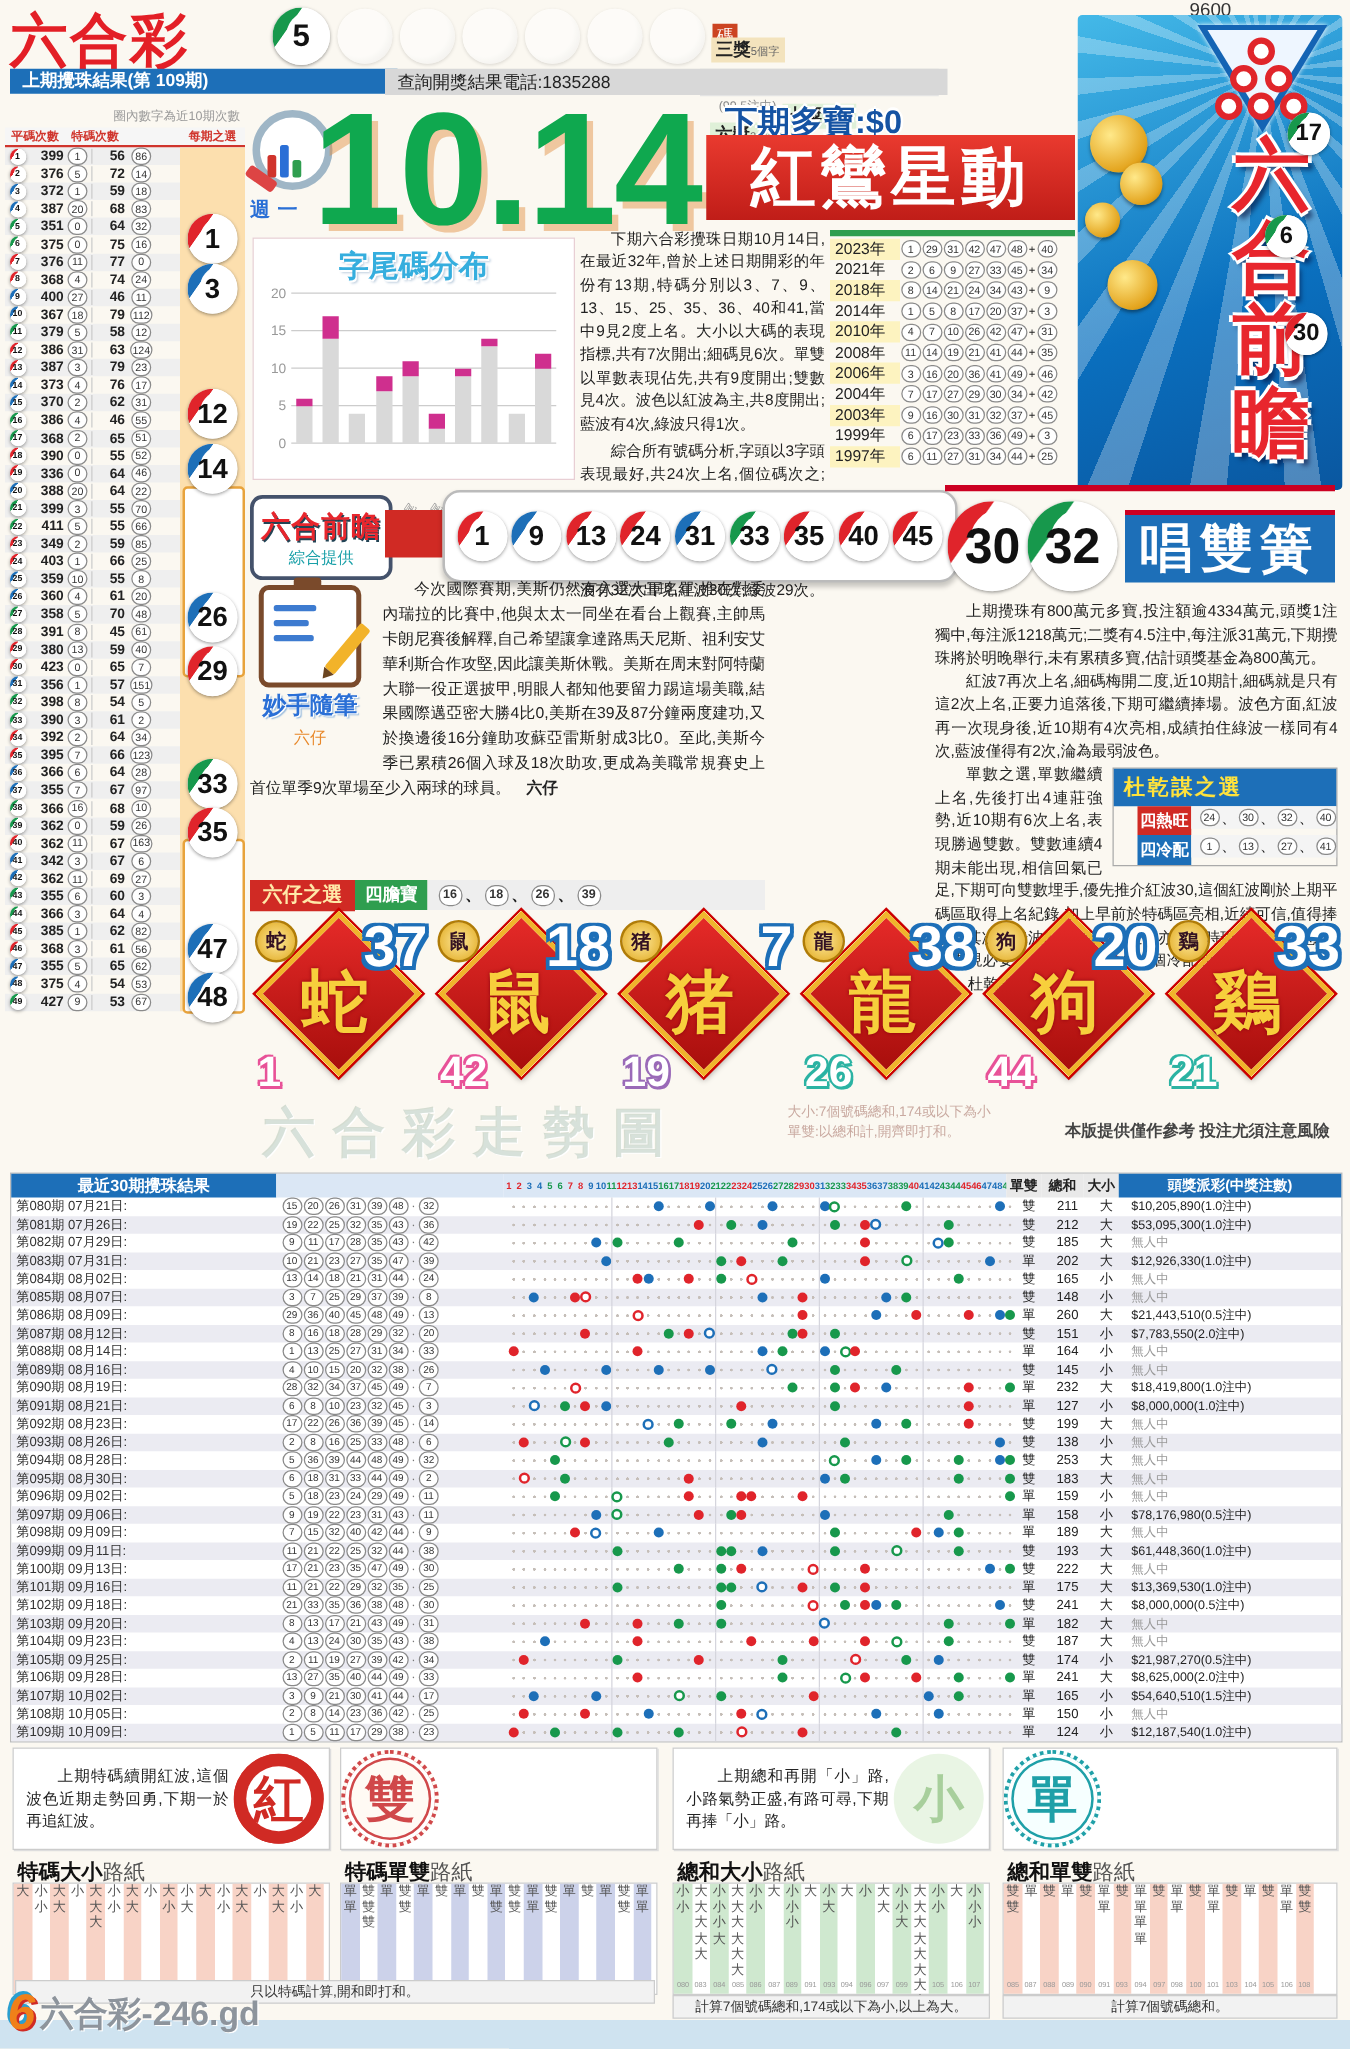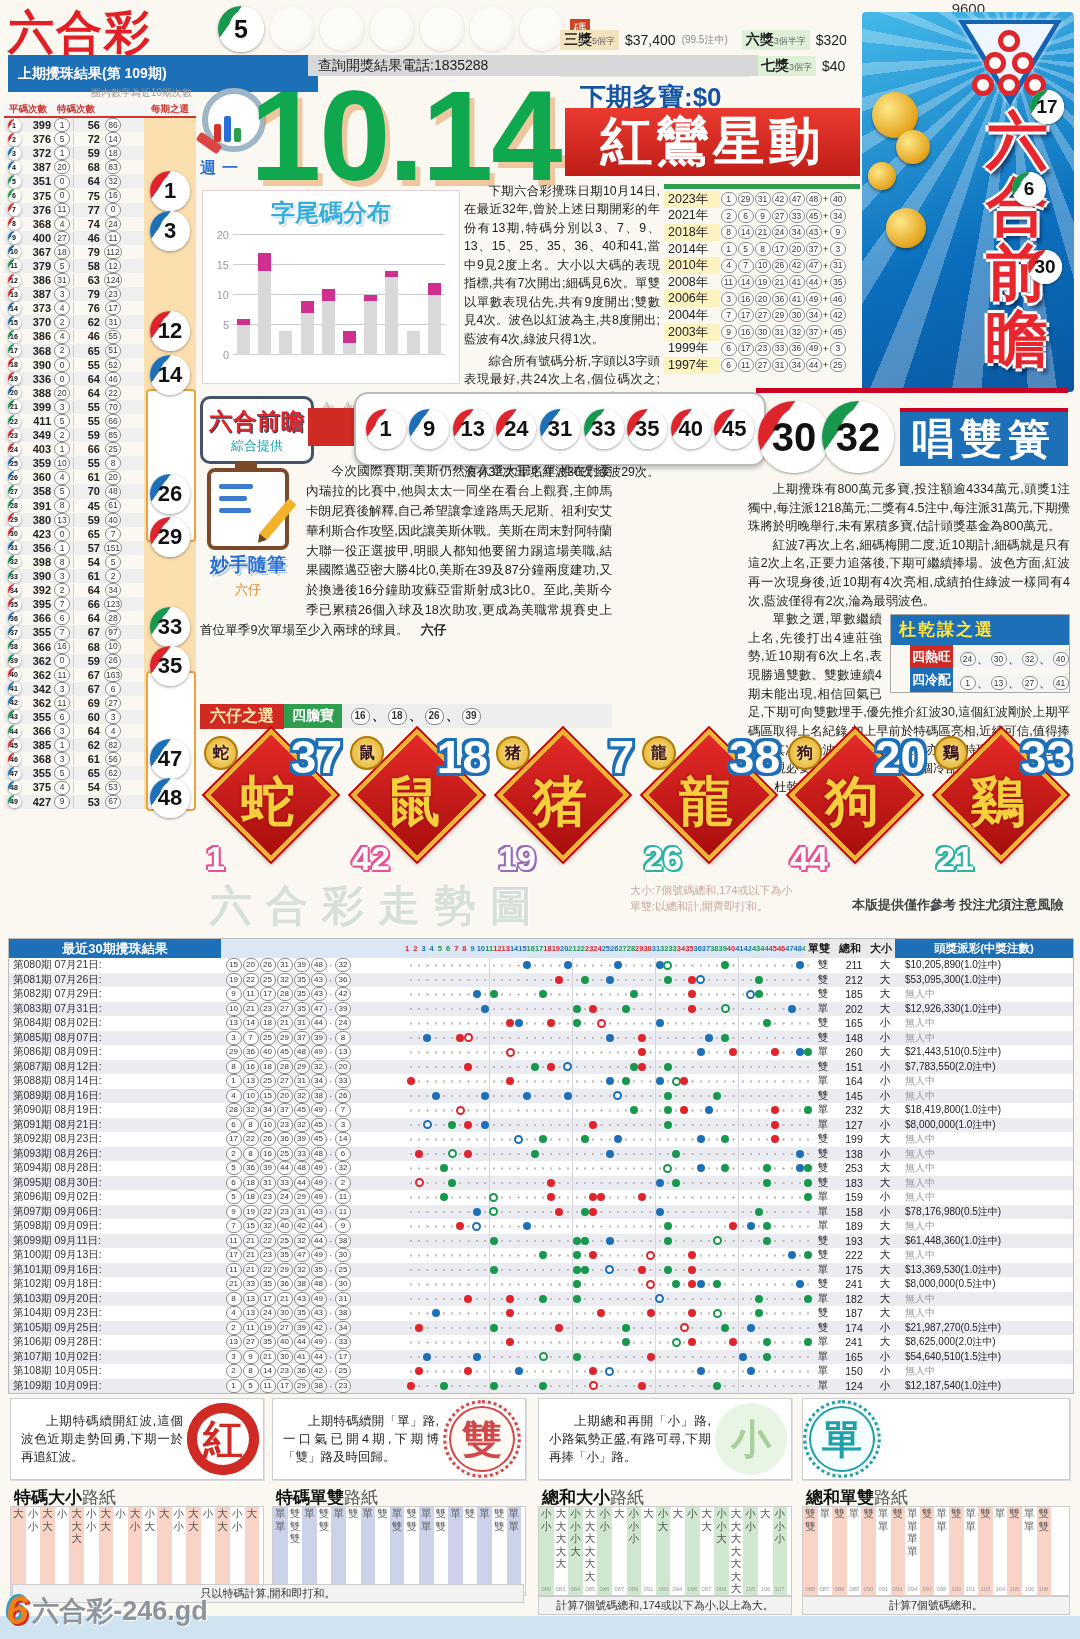--- a/index.html
+++ b/index.html
@@ -13,27 +13,27 @@
   .ball::after{content:"";position:absolute;inset:9% 5% 9% 24%;background:#fff;border-radius:50%;}
   .ball span{position:relative;z-index:2;}
   .cn{display:inline-flex;min-width:12px;height:12px;padding:0 1px;border:1px solid #8a8a8a;border-radius:8px;
       font-size:8.5px;line-height:1;align-items:center;justify-content:center;margin:0 .5px;background:#fff;color:#333;}
   
   #hdr-title{left:8px;top:2px;font-size:46px;font-weight:900;color:#e31f26;letter-spacing:2px;}
   #hdr-ballrow{left:218px;top:6px;display:flex;gap:6px;align-items:center;}
   .ghostball{width:44px;height:44px;border-radius:50%;background:radial-gradient(circle at 40% 40%,#fff 55%,#ddd);box-shadow:0 1px 3px rgba(0,0,0,.25);opacity:.55;}
   #hdr-tag{width:20px;height:20px;background:#c42;color:#fff;font-size:13px;display:flex;align-items:center;justify-content:center;}
   #hdr-nums{left:880px;top:0;width:105px;text-align:right;font-size:15px;line-height:18px;color:#333;}
-  .prow{display:flex;align-items:center;font-size:14px;gap:6px;}
+  .prow{display:flex;align-items:center;font-size:14px;gap:6px;flex-direction:column;}
   .plabel{background:#f3e3bd;padding:1px 4px;font-weight:bold;}
   .plabel small{font-weight:normal;font-size:9px;color:#666;}
   .plabel.g{background:#dff0d8;}
   .pval{color:#222;}
   .pnote{font-size:10px;color:#888;}
-  #bluebar{left:8px;top:55px;width:300px;height:37px;background:#1d6fb8;color:#fff;font-size:14px;font-weight:bold;
+  #bluebar{left:8px;top:55px;width:300px;height:20px;background:#1d6fb8;color:#fff;font-size:14px;font-weight:bold;
            display:flex;align-items:center;padding-left:10px;}
   #graybar{left:308px;top:55px;width:440px;height:21px;background:#d8d8d8;color:#222;font-size:14px;
            display:flex;align-items:center;padding-left:10px;}
   
   #banner{left:862px;top:12px;width:212px;height:380px;background:
      repeating-conic-gradient(from -10deg at 70% 12%,rgba(255,255,255,.28) 0 5deg,rgba(255,255,255,0) 5deg 13deg),
      linear-gradient(160deg,#44b9e8,#0a6fbe 60%,#0a57a0);border-radius:4px;overflow:hidden;}
   #banner-tri{position:absolute;left:96px;top:8px;width:0;height:0;border-left:52px solid transparent;border-right:52px solid transparent;border-top:86px solid #1464b4;filter:drop-shadow(0 0 2px #fff);}
   #banner-tri2{position:absolute;left:104px;top:12px;width:0;height:0;border-left:44px solid transparent;border-right:44px solid transparent;border-top:72px solid #eef6ff;}
   .ring{position:absolute;width:22px;height:22px;border:5px solid #e0252b;border-radius:50%;background:#fff;box-sizing:border-box;}
@@ -128,21 +128,21 @@
   #pickbar .vals{background:#eee;flex:1;padding:3px 8px;font-size:13px;display:flex;align-items:center;gap:2px;}
   #pickbar .vals .cn{width:15px;height:15px;font-size:10px;}
   
   #artR{left:748px;top:480px;width:322px;font-size:12.4px;line-height:1.5;text-align:justify;}
   #artR .authorbox{width:92px;}
   #artR .authorbox b{color:#e8382f;text-shadow:1px 1px 0 #cfe8c0,2px 2px 1px #9c9;}
   #artR .authorbox i{color:#d02a24;}
   #artR p{margin:0;text-indent:2em;}
   #dubox{float:right;width:178px;margin:4px 0 0 8px;border:1px solid #aaa;}
   #dubox .h{background:#1d6fb8;color:#ffe23c;font-weight:900;font-size:17px;padding:2px 8px;letter-spacing:2px;}
-  #dubox .r{display:flex;align-items:flex-end;font-size:12px;margin-left:19px;}
+  #dubox .r{display:flex;align-items:flex-start;font-size:12px;margin-left:19px;}
   #dubox .r b{width:52px;color:#fff;text-align:center;padding:2px 0;font-size:13px;}
   #dubox .r .hot{background:#d02a24;} #dubox .r .cold{background:#1d6fb8;}
   #dubox .r .v{flex:1;padding-left:6px;background:#f4f4f4;display:flex;gap:1px;align-items:center;}
   
   #zrow{left:198px;top:734px;width:876px;height:140px;display:flex;}
   .zitem{position:relative;width:146px;height:140px;}
   .zdia{position:absolute;left:26px;top:14px;width:86px;height:86px;transform:rotate(45deg);
         background:linear-gradient(135deg,#e52a28,#a80e0c);border:4px solid #f0b42c;box-shadow:0 0 0 2px #c00,2px 2px 5px rgba(0,0,0,.4);}
   .zglyph{position:absolute;left:30px;top:32px;width:80px;text-align:center;font-size:54px;font-weight:900;color:#f7cf3c;
           font-family:"DejaVu Serif",serif;text-shadow:0 0 3px #801;}
@@ -3831,21 +3831,20 @@
         <span>小</span>
         <span>小</span>
         <span class="plbl">108</span>
       </div>
       <div class="rcol" style="background: rgb(248, 211, 198);">
         <span>大</span>
         <span class="plbl">109</span>
       </div>
     </div>
     <div class="pcard abs" style="left: 272px; top: 1398px; width: 252px;">
-      <div class="txt">上期特碼續開「單」路,一口氣已開4期,下期博「雙」路及時回歸。</div>
       <div class="picon stampR">
         <b>雙</b>
       </div>
     </div>
     <div class="rtitle abs" style="left: 276px; top: 1486px;">特碼單雙<i>路紙</i></div>
     <div class="road abs" style="left: 272px; top: 1506px; width: 252px; height: 88px;">
       <div class="rcol" style="background: rgb(204, 210, 234);">
         <span>單</span>
         <span>單</span>
         <span class="plbl">080</span>

